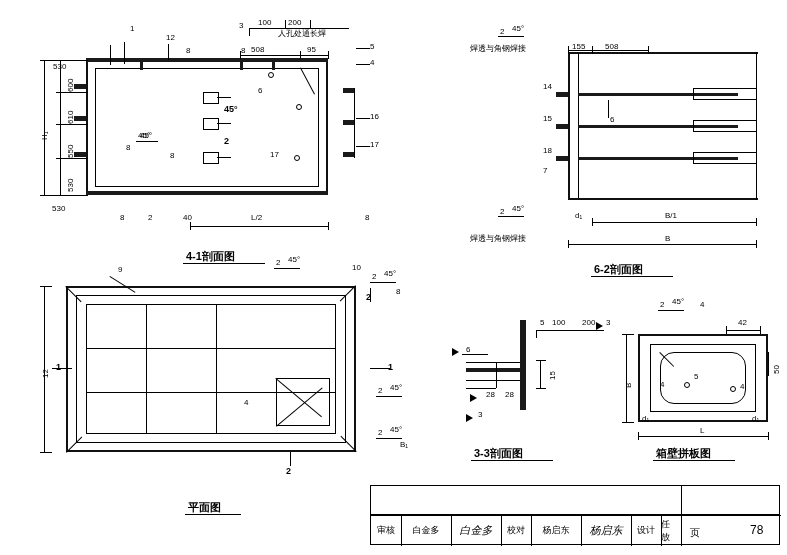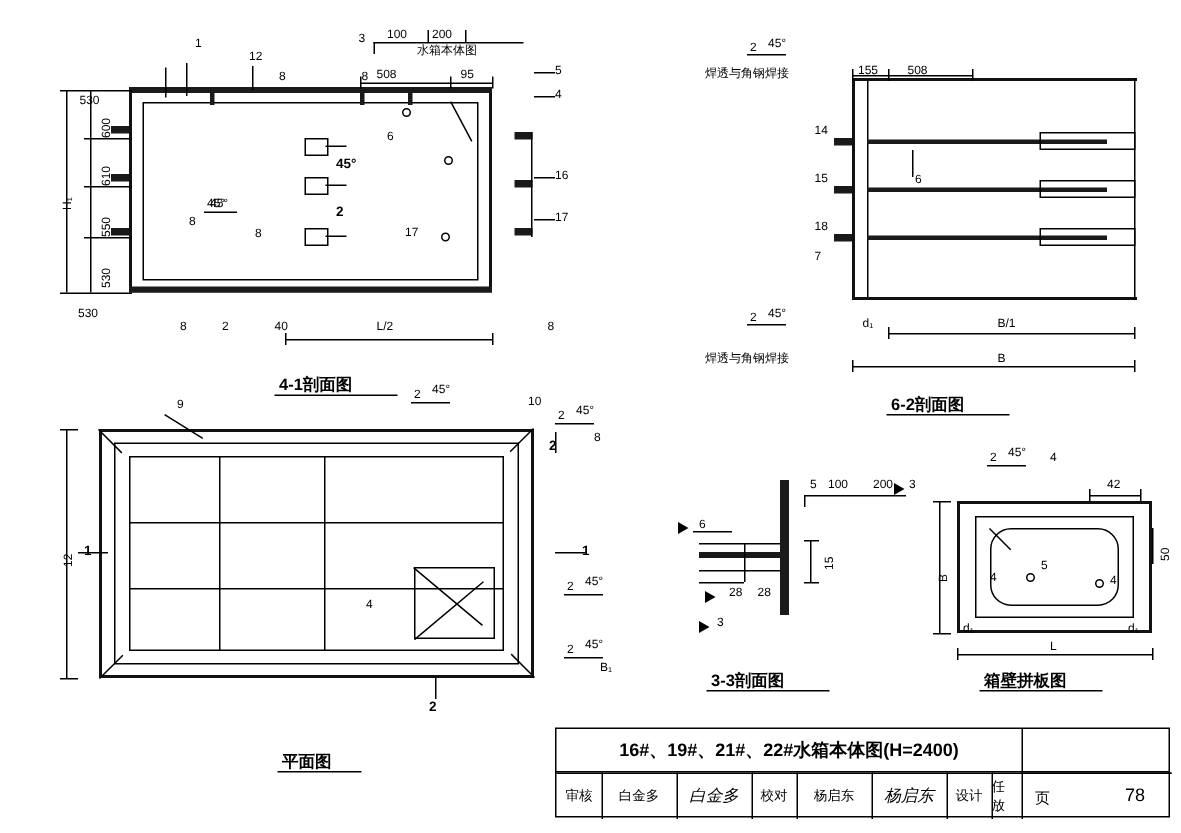--- a/index.html
+++ b/index.html
@@ -66,21 +66,21 @@
     <div class="ln v1" style="left:124px;top:42px;height:22px;"></div>
     <div class="ln v1" style="left:168px;top:44px;height:16px;"></div>
     <div class="txt" style="left:130px;top:24px;">1</div>
     <div class="txt" style="left:166px;top:33px;">12</div>
     <div class="txt" style="left:186px;top:46px;">8</div>
     <div class="txt" style="left:241px;top:46px;">8</div>
 
     <div class="txt" style="left:239px;top:21px;">3</div>
     <div class="txt" style="left:258px;top:18px;">100</div>
     <div class="txt" style="left:288px;top:18px;">200</div>
-    <div class="txt" style="left:278px;top:29px;">水箱本体图</div>
+    <div class="txt" style="left:278px;top:29px;">人孔处通长焊</div>
     <div class="ln h1" style="left:249px;top:28px;width:100px;"></div>
     <div class="ln v1" style="left:249px;top:28px;height:8px;"></div>
     <div class="ln v1" style="left:285px;top:20px;height:8px;"></div>
     <div class="ln v1" style="left:310px;top:20px;height:8px;"></div>
 
     <div class="txt" style="left:251px;top:45px;">508</div>
     <div class="txt" style="left:307px;top:45px;">95</div>
     <div class="ln h1" style="left:240px;top:55px;width:88px;"></div>
     <div class="ln v1" style="left:240px;top:51px;height:8px;"></div>
     <div class="ln v1" style="left:300px;top:51px;height:8px;"></div>
@@ -330,21 +330,20 @@
     <div class="cellline" style="left:310px;top:0;width:1px;height:60px;"></div>
     <div class="cellline" style="left:310px;top:29px;width:100px;height:1px;"></div>
     <div class="cellline" style="left:30px;top:29px;width:1px;height:31px;"></div>
     <div class="cellline" style="left:80px;top:29px;width:1px;height:31px;"></div>
     <div class="cellline" style="left:130px;top:29px;width:1px;height:31px;"></div>
     <div class="cellline" style="left:160px;top:29px;width:1px;height:31px;"></div>
     <div class="cellline" style="left:210px;top:29px;width:1px;height:31px;"></div>
     <div class="cellline" style="left:260px;top:29px;width:1px;height:31px;"></div>
     <div class="cellline" style="left:290px;top:29px;width:1px;height:31px;"></div>
 
-    <div class="tcell tmain" style="left:0;top:0;width:310px;height:29px;">16#、19#、21#、22#水箱本体图(H=2400)</div>
 
     <div class="tcell" style="left:0;top:29px;width:30px;height:31px;font-size:9px;">审核</div>
     <div class="tcell" style="left:30px;top:29px;width:50px;height:31px;font-size:9px;">白金多</div>
     <div class="tcell hand" style="left:80px;top:29px;width:50px;height:31px;">白金多</div>
     <div class="tcell" style="left:130px;top:29px;width:30px;height:31px;font-size:9px;">校对</div>
     <div class="tcell" style="left:160px;top:29px;width:50px;height:31px;font-size:9px;">杨启东</div>
     <div class="tcell hand" style="left:210px;top:29px;width:50px;height:31px;">杨启东</div>
     <div class="tcell" style="left:260px;top:29px;width:30px;height:31px;font-size:9px;">设计</div>
     <div class="tcell" style="left:290px;top:29px;width:0px;height:31px;"></div>
 

